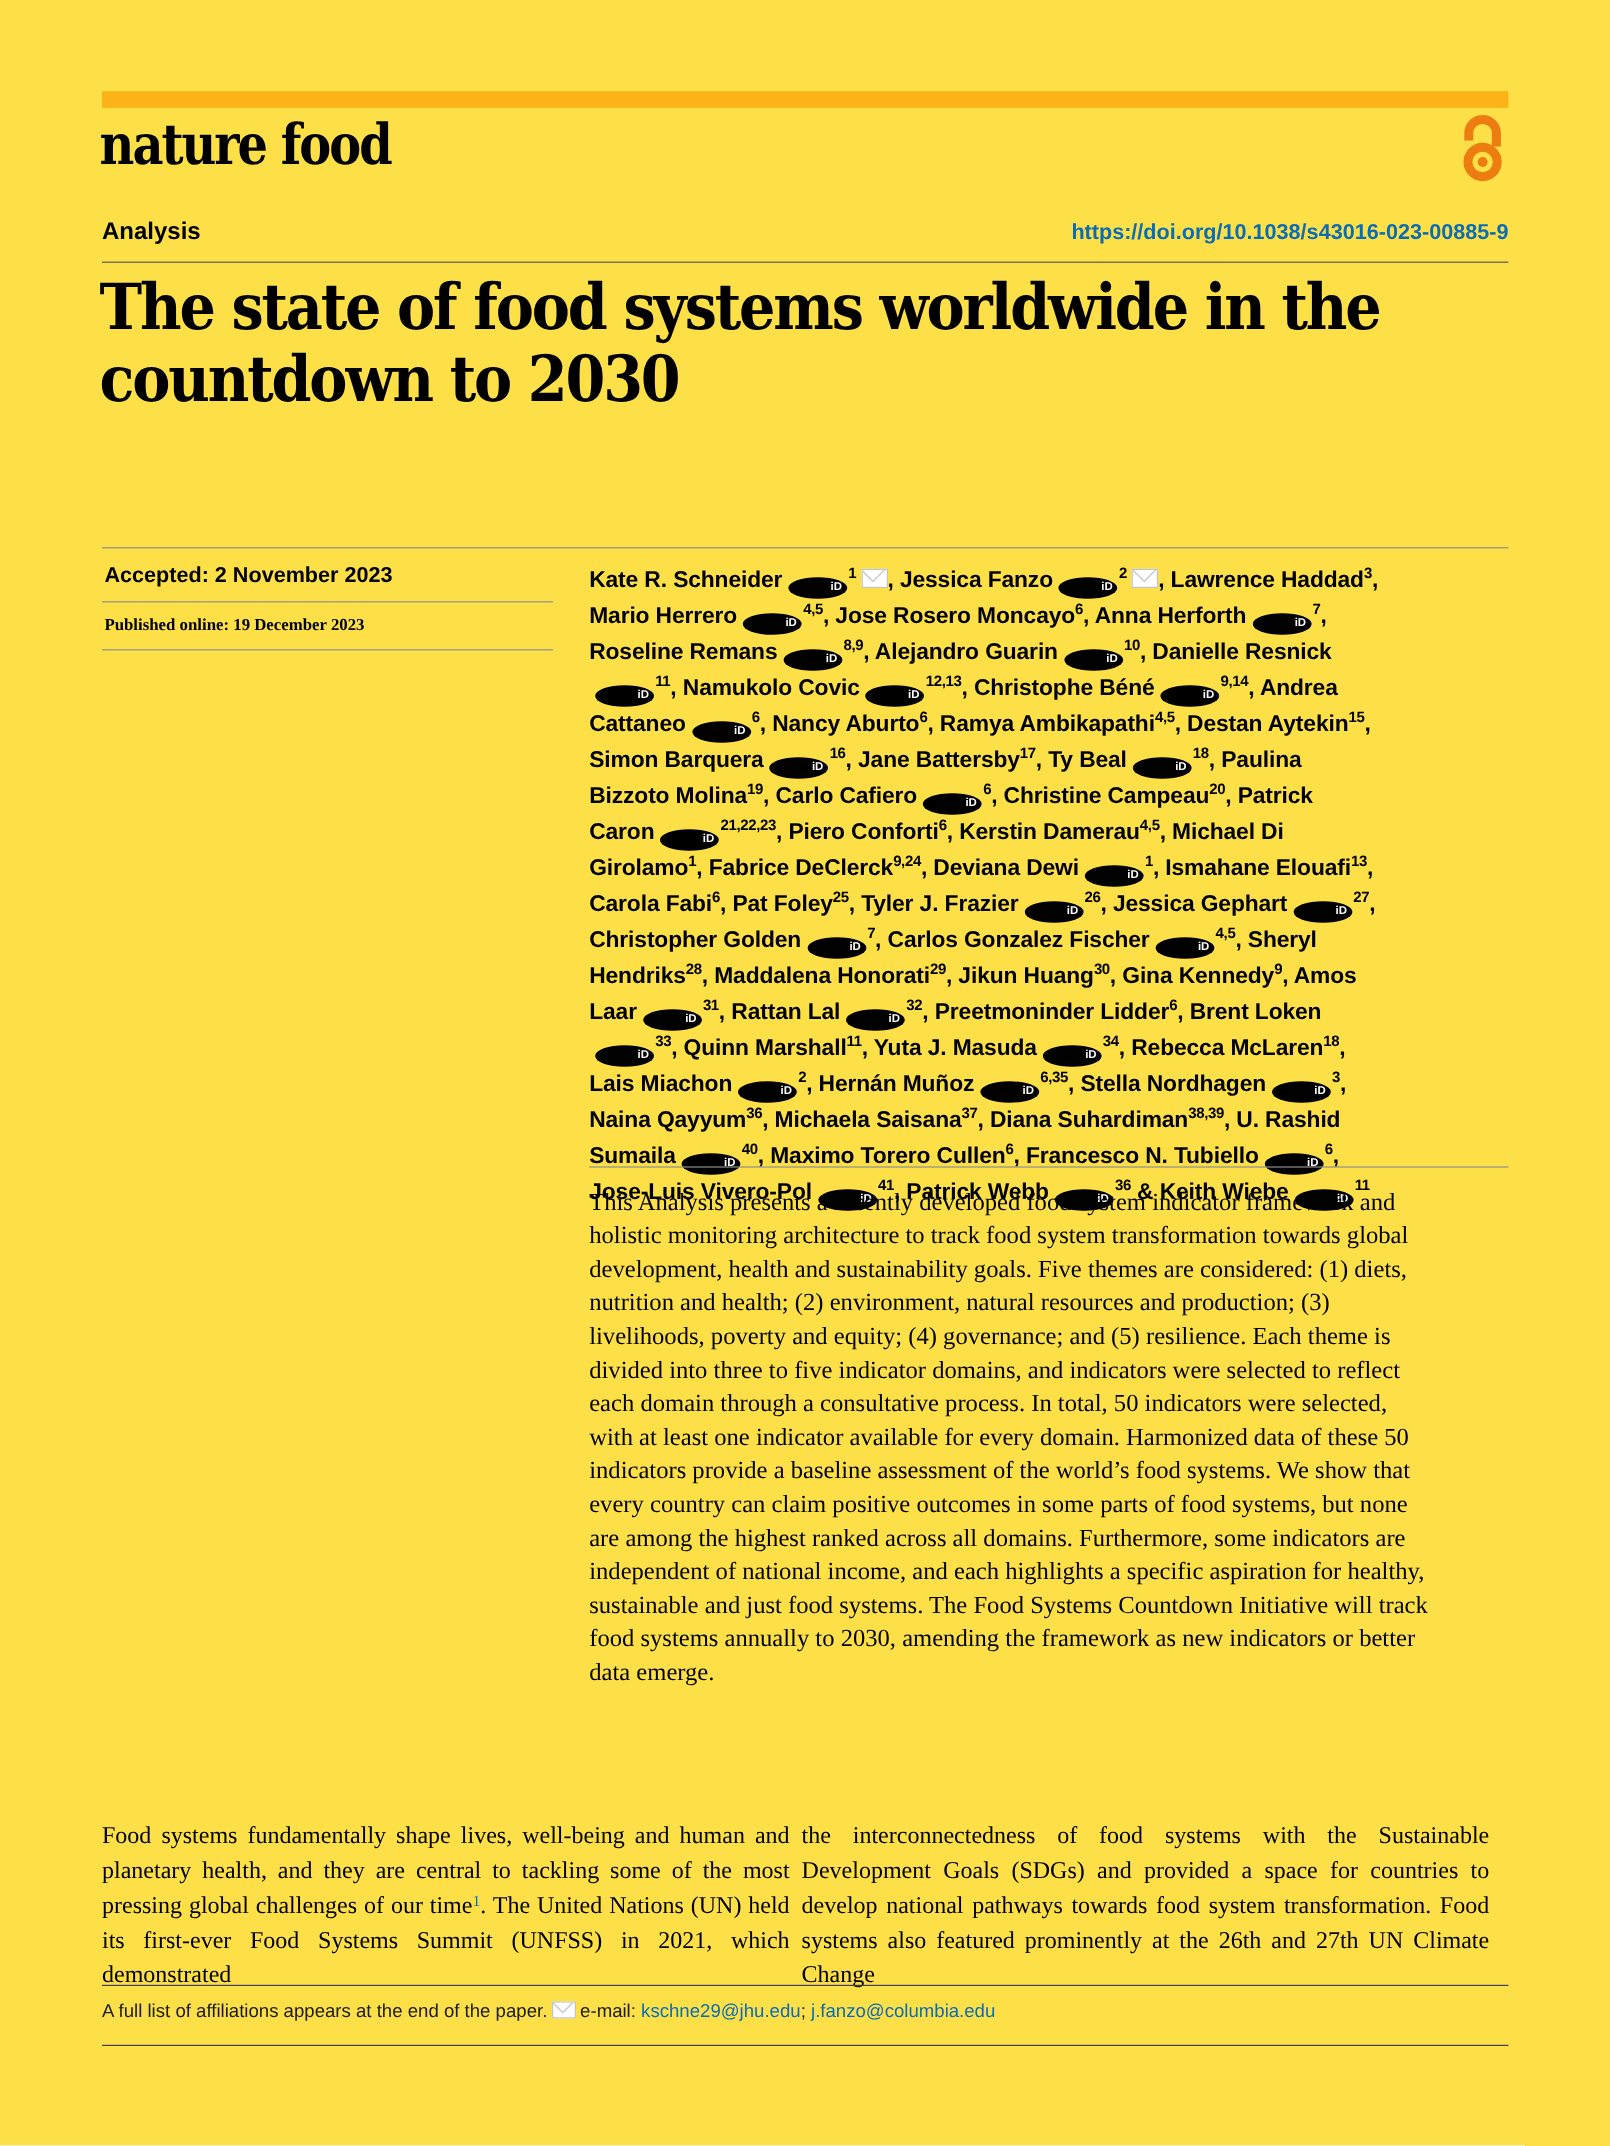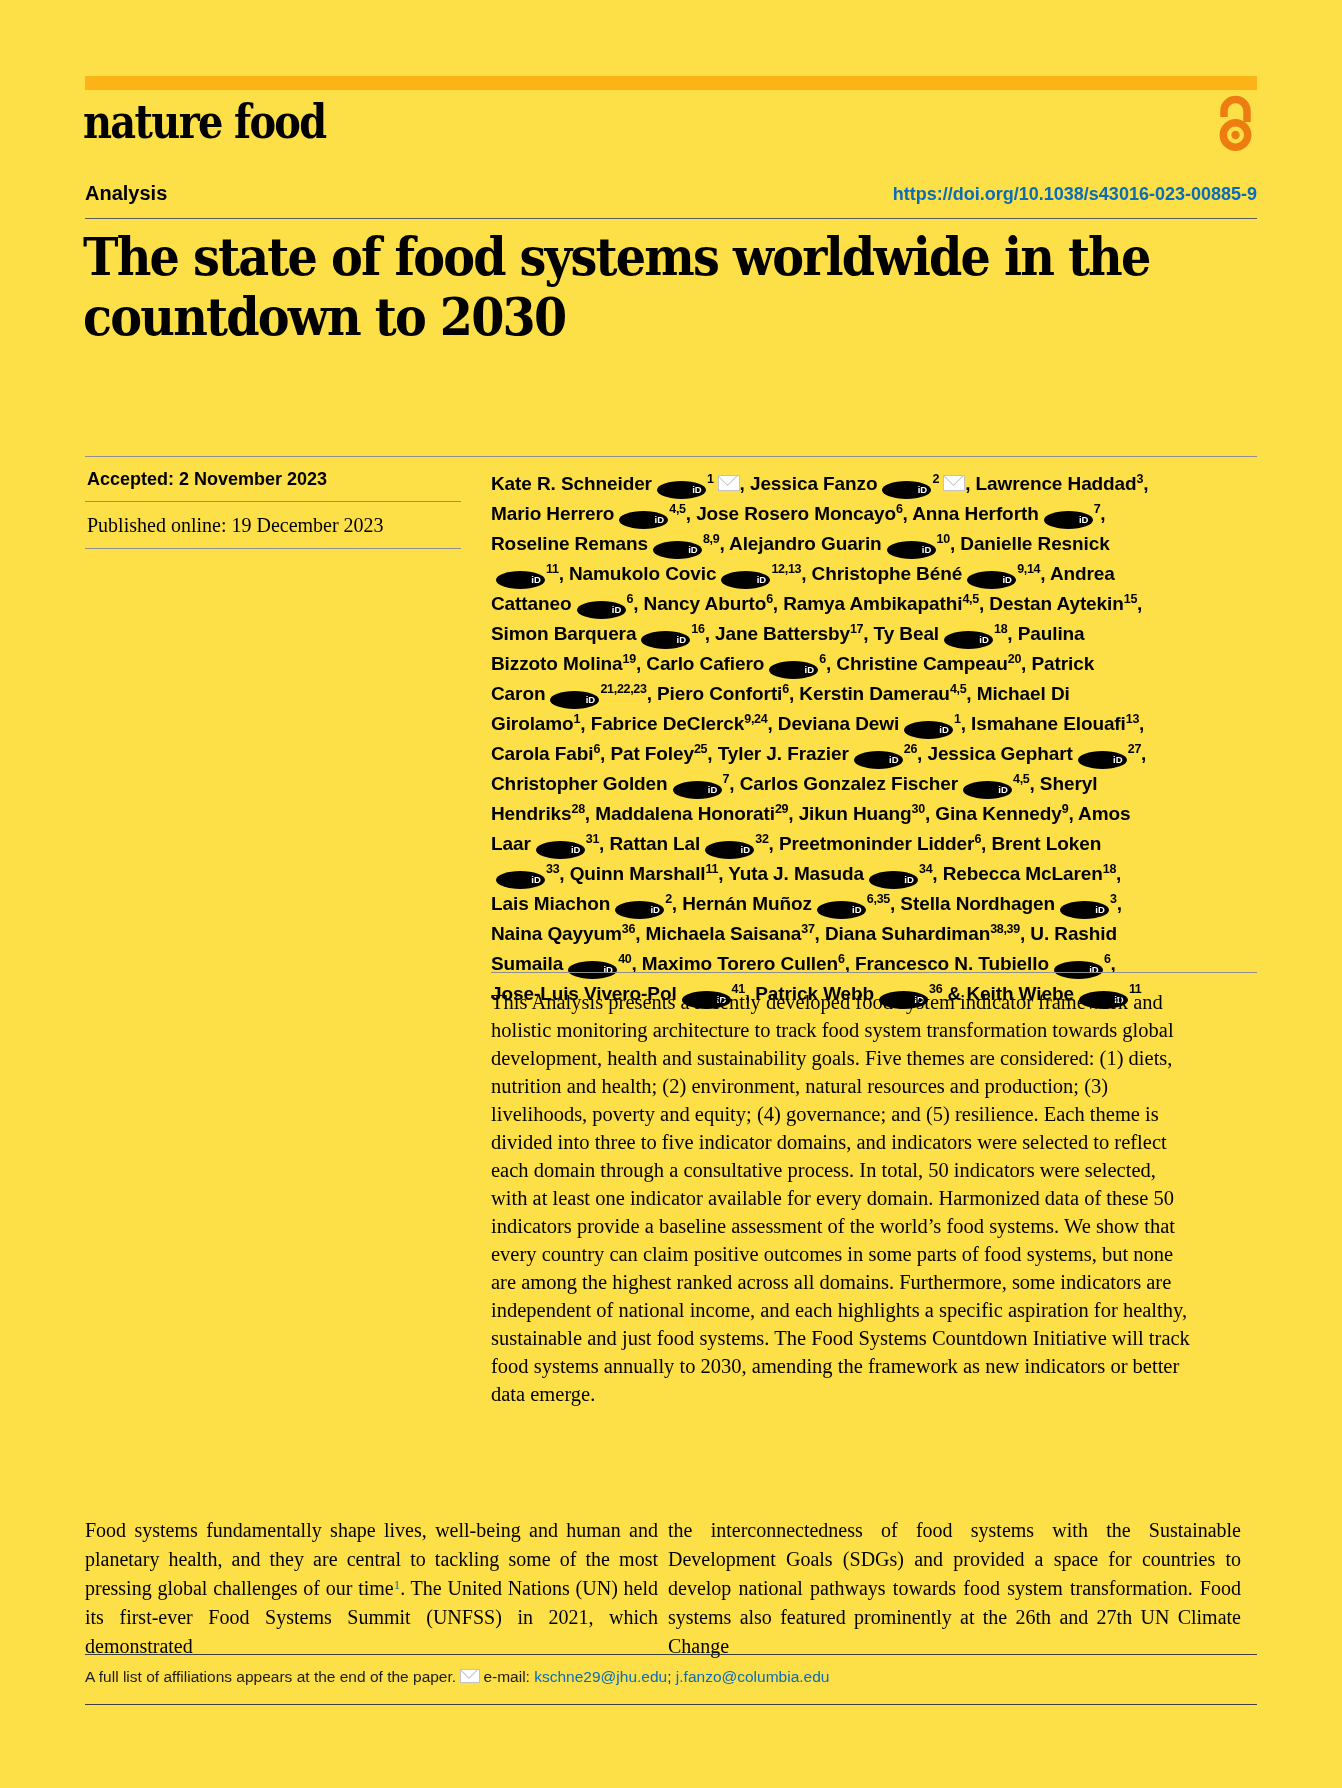--- a/index.html
+++ b/index.html
@@ -23,21 +23,21 @@
   .r-f1{top:1654px;border-top-color:#3f3f3f;}
   .r-f2{top:1704px;border-top-color:#3f3f3f;}
   
   .title{position:absolute;left:83px;top:226px;width:1260px;font-family:"DejaVu Serif",serif;
          font-weight:700;font-size:53px;line-height:60px;letter-spacing:-2px;
          transform:scaleX(.9);transform-origin:left top;}
   .title span{display:block;}
   
   .sidebar{position:absolute;left:85px;top:457px;width:376px;}
   .siderow{border-bottom:1px solid #8f8f8f;padding:12px 0 11px 2px;font-size:18px;font-weight:700;}
-  .siderow.serif{font-family:"Liberation Serif",serif;font-weight:400;font-size:20px;}
+  .siderow.serif{font-family:"Liberation Serif",serif;font-weight:700;font-size:14px;}
   .siderow.check{display:flex;align-items:center;gap:9px;}
   
   .authors{position:absolute;left:491px;top:469px;width:658px;font-weight:700;
            font-size:19px;line-height:30px;letter-spacing:-0.1px;}
   .orcid{display:inline-flex;align-items:center;justify-content:center;width:18px;height:18px;
          border-radius:50%;background:#000;color:#fff;font-size:9.5px;font-weight:700;
          vertical-align:-3px;margin-left:5px;margin-right:1px;letter-spacing:0;padding-left:31px;}
   .asup{font-size:12.5px;line-height:0;vertical-align:7px;letter-spacing:-0.3px;}
   .env{display:inline-block;width:20px;height:14px;border:1.5px solid #c3c3c3;background:#fff;
        position:relative;overflow:hidden;vertical-align:-1px;margin-left:4px;}

